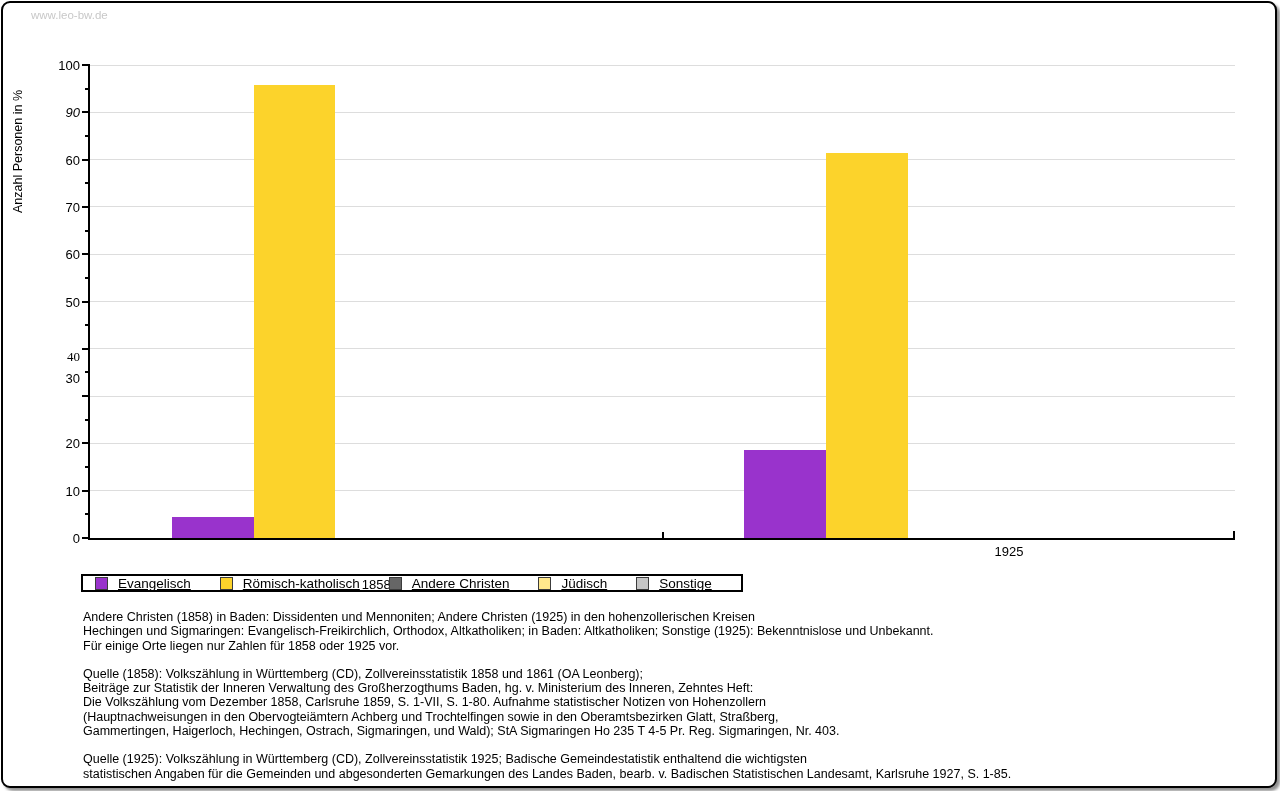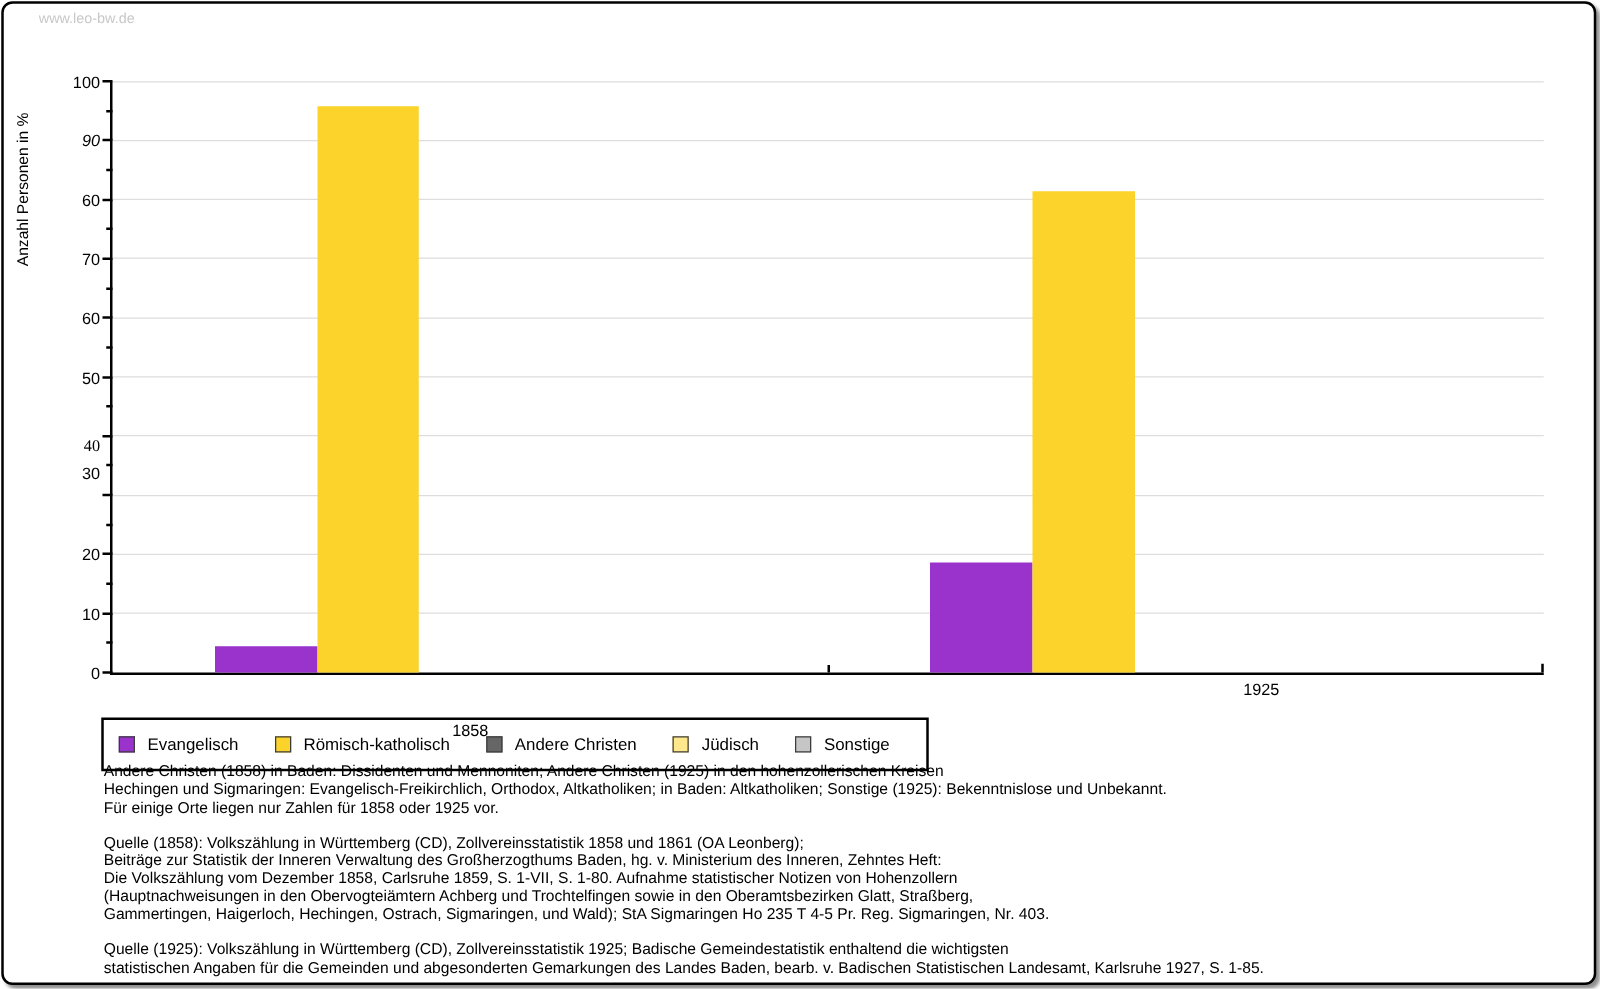--- a/index.html
+++ b/index.html
@@ -21,23 +21,23 @@
   }
   .gridline{position:absolute;left:0;width:100%;height:1px;background:#ddd;}
   .bar{position:absolute;bottom:0;}
   .ytick{position:absolute;background:#000;height:2px;}
   .ytick.major{left:-8px;width:8px;}
   .ytick.minor{left:-5px;width:5px;}
   .ytick-label{position:absolute;left:-48px;width:38px;text-align:right;font-size:13px;line-height:13px;}
   .xtick{position:absolute;bottom:0;width:2px;background:#000;}
   .cat-label{position:absolute;top:479px;transform:translateX(-50%);font-size:13px;}
   .legend{
-    position:absolute;left:78px;top:571px;width:662px;height:43px;
+    position:absolute;left:78px;top:571px;width:662px;height:18px;
     border:2px solid #000;box-sizing:border-box;
-    display:flex;align-items:center;padding:0 12px;gap:29px;
+    display:flex;align-items:center;padding:0 12px;gap:29px;text-decoration:underline;
   }
   .legend-item{display:flex;align-items:center;gap:10px;white-space:nowrap;}
   .legend-swatch{width:13px;height:13px;border:1.5px solid #3c3c3c;box-sizing:border-box;}
   .legend-label{font-size:13.5px;}
   .footnotes{position:absolute;left:80px;top:607px;width:1140px;font-size:12.5px;line-height:14.3px;}
   .footnotes p{margin:0 0 14px 0;white-space:pre-line;}
 </style>
 </head>
 <body>
 

